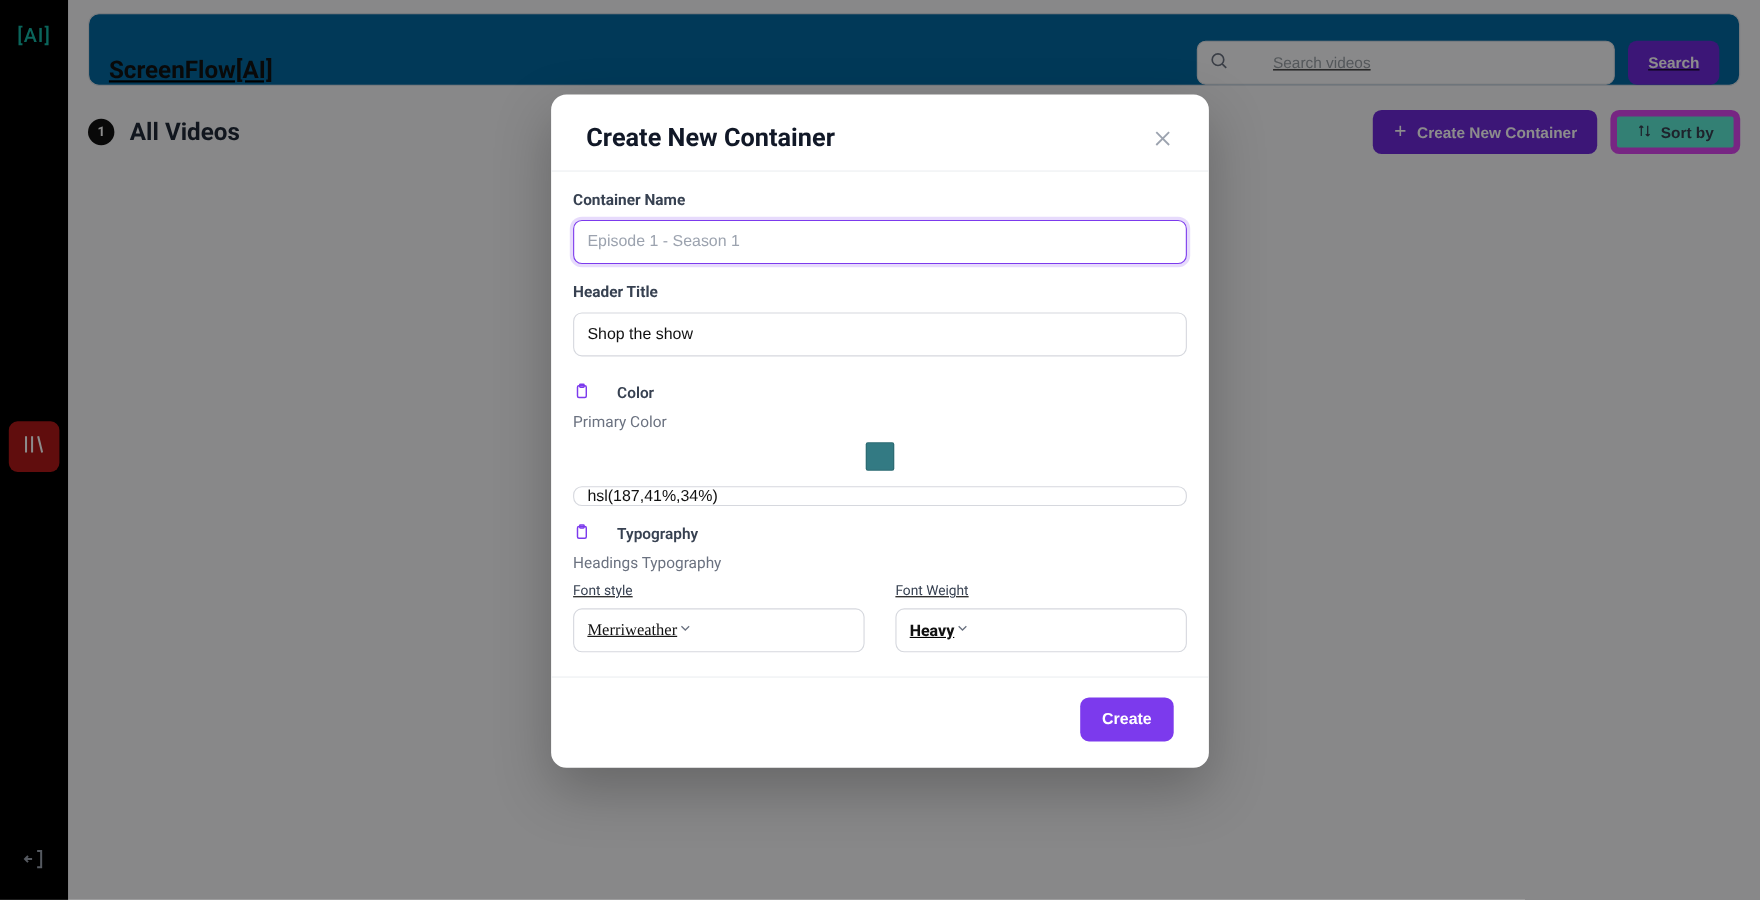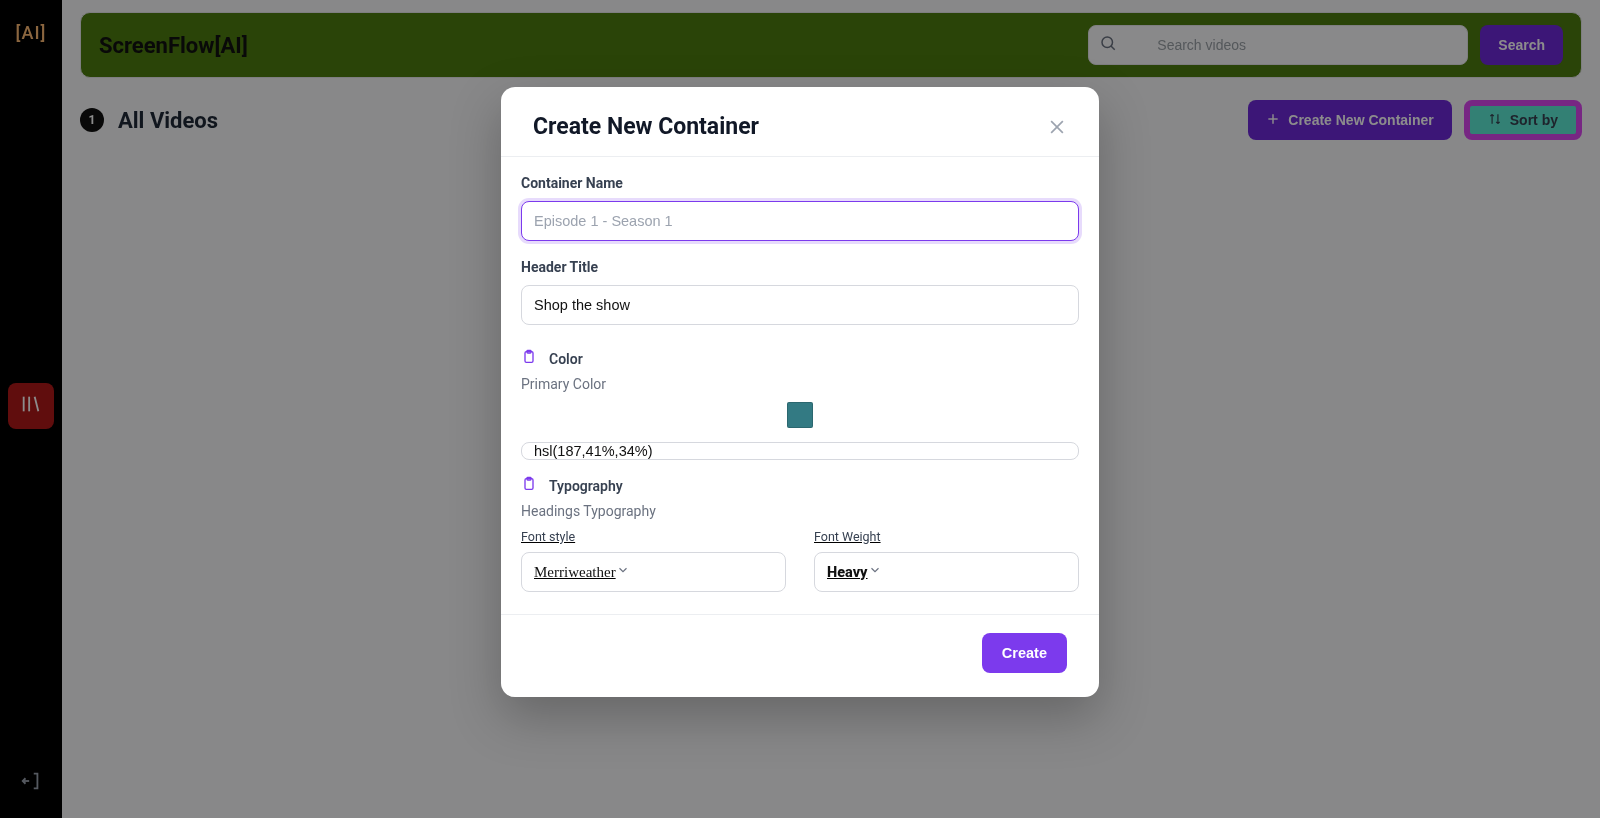--- a/index.html
+++ b/index.html
@@ -4,21 +4,21 @@
 <style>
   * { box-sizing: border-box; margin: 0; padding: 0; }
   html, body { width: 1600px; height: 818px; overflow: hidden; font-family: -apple-system, BlinkMacSystemFont, "Segoe UI", Roboto, Helvetica, Arial, sans-serif; background: #f5f5f7; }
 
   
   .rail {
     position: absolute; left: 0; top: 0; width: 62px; height: 818px;
     background: #000; display: flex; flex-direction: column; align-items: center;
   }
   .rail-logo {
-    color: #fdba74; font-size: 18px; font-weight: 500; letter-spacing: 1px;
+    color: #14b8a6; font-size: 18px; font-weight: 500; letter-spacing: 1px;
     margin-top: 22px;
   }
   .rail-library {
     margin-top: 340px;
     width: 46px; height: 46px; border-radius: 8px;
     background: #b01919; display: flex; align-items: center; justify-content: center;
   }
   .rail-library svg { width: 22px; height: 22px; }
   .rail-exit {
     position: absolute; bottom: 22px; left: 0; width: 62px;
@@ -26,22 +26,22 @@
   }
   .rail-exit svg { width: 22px; height: 22px; }
 
   
   .main {
     position: absolute; left: 62px; top: 0; right: 0; height: 818px;
     background: #f7f7f9;
   }
   .topbar {
     margin: 12px 18px 0 18px;
-    border: 1px solid #e6e6ea; border-radius: 10px; background: #4d7c0f;
-    height: 66px; display: flex; align-items: center; padding: 0 18px;
+    border: 1px solid #e6e6ea; border-radius: 10px; background: #0369a1;
+    height: 66px; display: flex; align-items: flex-end; padding: 0 18px; text-decoration: underline;
   }
   .brand { font-size: 22px; font-weight: 700; color: #111; }
   .spacer { flex: 1; }
   .search-wrap {
     display: flex; align-items: center; gap: 8px;
     border: 1px solid #e6e6ea; border-radius: 8px; background: #fafafc;
     height: 40px; width: 380px; padding: 0 10px; margin-right: 12px;
   }
   .search-wrap svg { width: 18px; height: 18px; }
   .search-wrap input {
@@ -81,21 +81,21 @@
   }
   .modal-head {
     display: flex; align-items: center; padding: 0 32px 16px 32px;
     border-bottom: 1px solid #eceef1; margin: 0 0 18px 0;
   }
   .modal-title { font-size: 23px; font-weight: 700; color: #111827; flex: 1; }
   .modal-close { width: 20px; height: 20px; color: #9ca3af; cursor: pointer; }
 
   .modal-body { padding: 0 20px; }
   .fld-label { font-size: 14px; font-weight: 700; color: #374151; margin-bottom: 10px; }
-  .section-label { display: flex; align-items: center; gap: 12px; font-size: 14px; font-weight: 600; color: #374151; margin-top: 6px; }
+  .section-label { display: flex; align-items: center; gap: 24px; font-size: 14px; font-weight: 600; color: #374151; margin-top: 6px; }
   .section-label svg { width: 16px; height: 16px; }
   .sub-label { font-size: 14px; color: #6b7280; margin-top: 8px; margin-bottom: 10px; }
   .mini-label { font-size: 12.5px; color: #374151; margin-bottom: 8px; }
 
   .input {
     width: 100%; height: 40px; border: 1px solid #d6d8de; border-radius: 8px;
     padding: 0 12px; font-size: 14.5px; color: #111; outline: none;
   }
   .input.focused { border: 1px solid #7c3aed; box-shadow: 0 0 0 3px rgba(124,58,237,0.18); }
   .input::placeholder { color: #9ca3af; }

